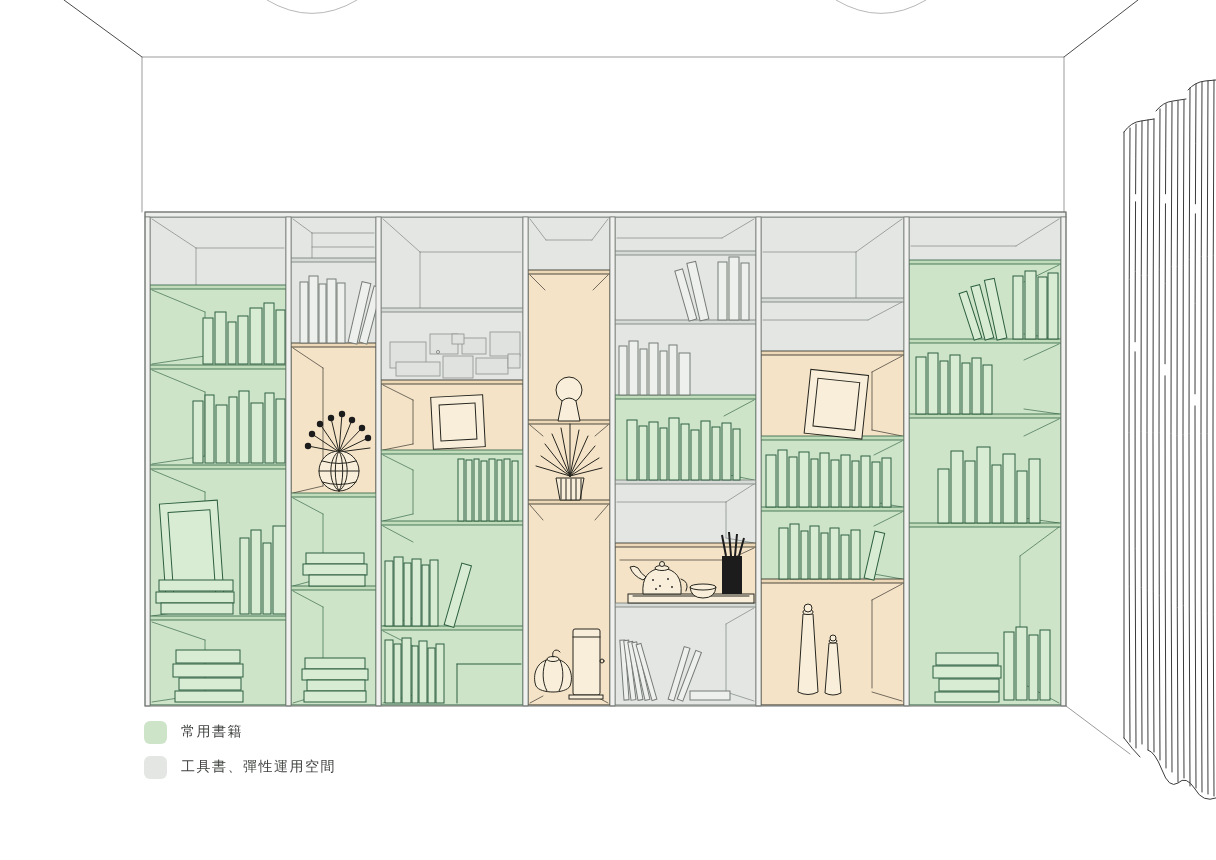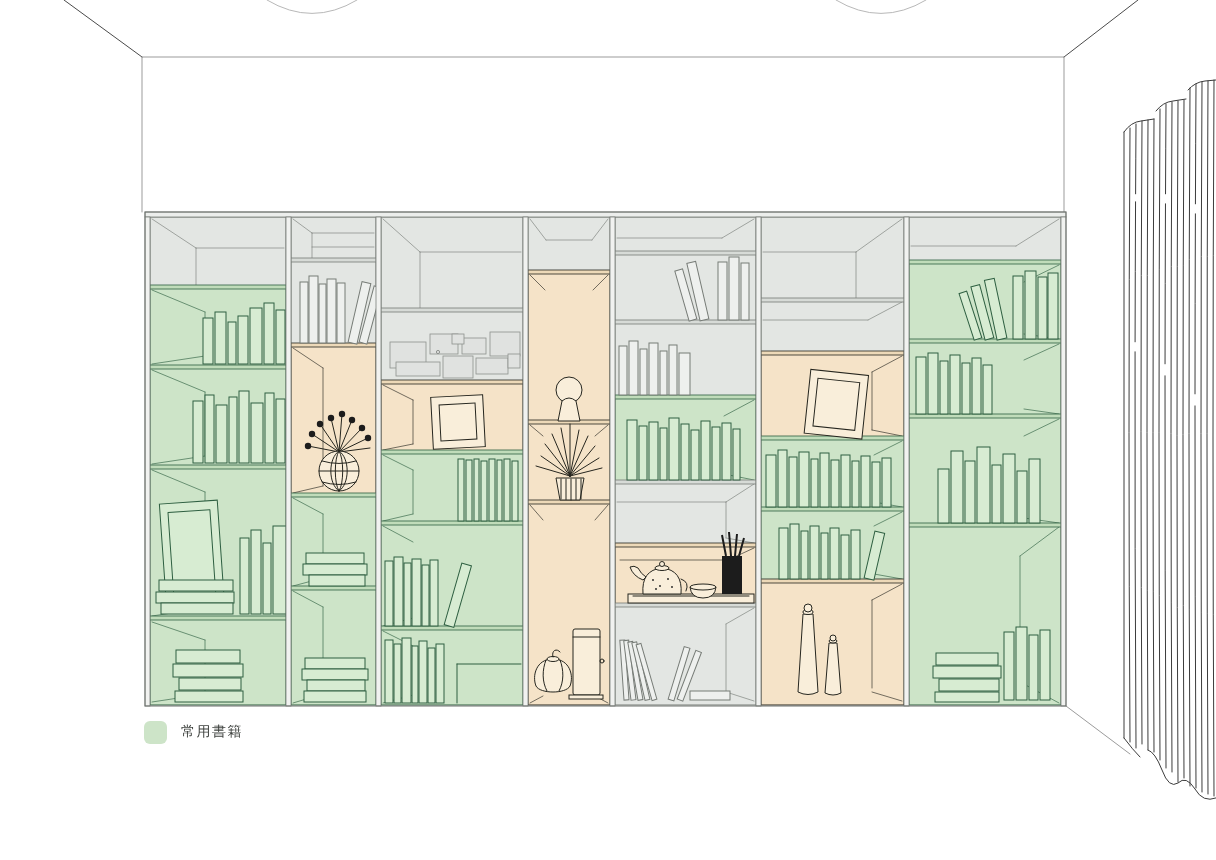--- a/index.html
+++ b/index.html
@@ -530,14 +530,18 @@
     <path class="ln curt" d="M1208,81 Q1206,430 1208,794"></path>
     <path class="ln curt" d="M1214,80 Q1212,430 1214,796"></path>
   </g>
 </svg>
 
 <div class="legend">
   <div class="legend-row">
     <span class="swatch sw-books"></span>
     <span class="legend-label">常用書籍</span>
   </div>
+  <div class="legend-row">
+    <span class="swatch sw-flex"></span>
+    <span class="legend-label">工具書、彈性運用空間</span>
+  </div>
 </div>
 </div>
 
 </body></html>

